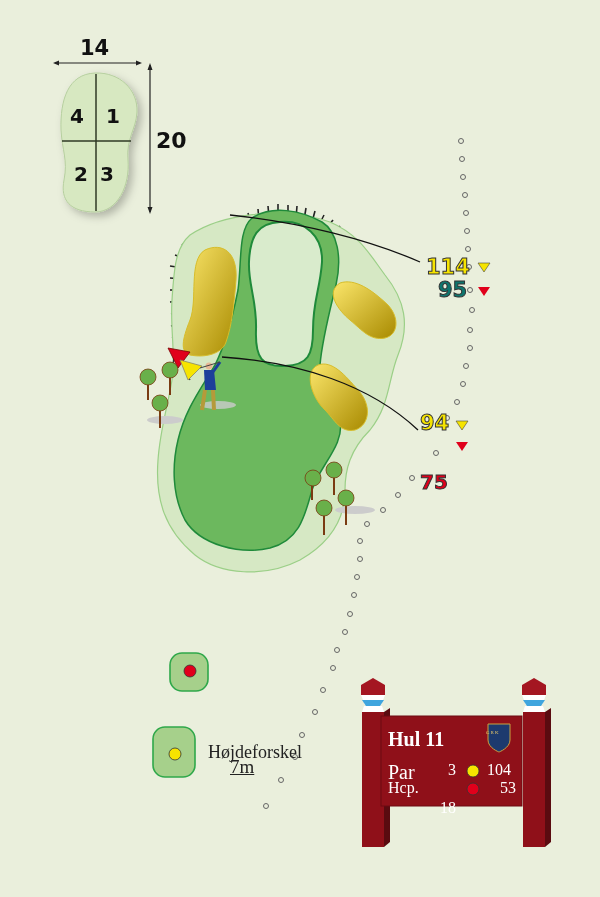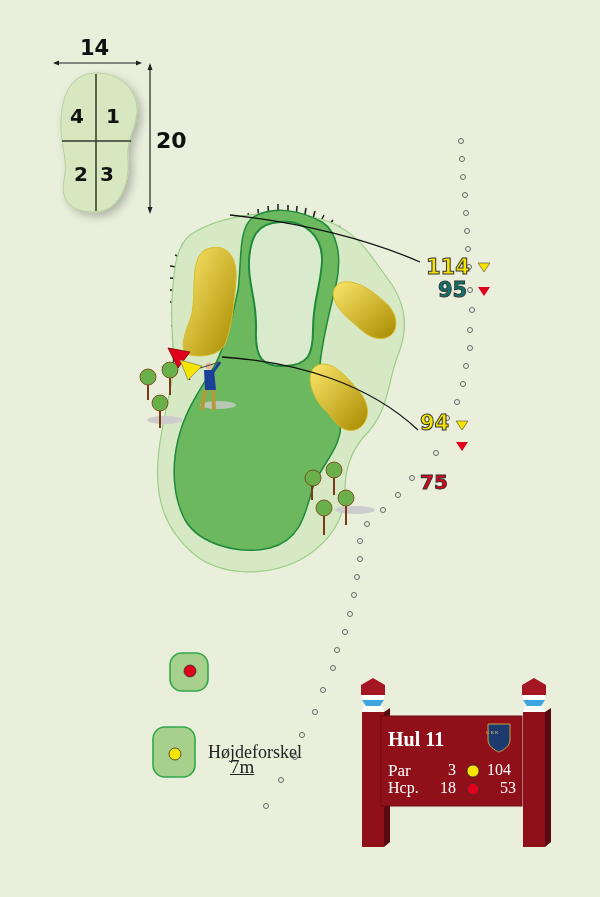--- a/index.html
+++ b/index.html
@@ -205,18 +205,18 @@
 <div class="abs num" style="left:426px;top:255px;font-size:21px;color:#f6e400;text-align:right;-webkit-text-stroke:1px #333;">114</div>
 <div class="abs num" style="left:438px;top:278px;font-size:21px;color:#0f766e;-webkit-text-stroke:1px #333;">95</div>
 <div class="abs num" style="left:420px;top:411px;font-size:21px;color:#f6e400;text-align:right;-webkit-text-stroke:1px #333;">94</div>
 <div class="abs num" style="left:420px;top:434px;font-size:20px;color:#e0001b;margin-top:36px;-webkit-text-stroke:1px #333;">75</div>
 
 <div class="abs serif" style="left:208px;top:742px;font-size:18px;color:#222;text-align:right;">Højdeforskel</div>
 <div class="abs serif" style="left:230px;top:756px;font-size:19px;color:#222;text-decoration:underline;">7m</div>
 
 <div class="sign-text" style="left:388px;top:728px;font-size:20px;font-weight:bold;">Hul 11</div>
 <div class="sign-text" style="left:486px;top:730px;font-size:5px;letter-spacing:1px;color:#e6c76a;">GRK</div>
-<div class="sign-text" style="left:388px;top:761px;font-size:17px;">Par</div>
+<div class="sign-text" style="left:388px;top:761px;font-size:20px;">Par</div>
 <div class="sign-text" style="left:438px;top:761px;font-size:16px;text-align:right;width:18px;">3</div>
 <div class="sign-text" style="left:482px;top:761px;font-size:16px;text-align:center;width:34px;">104</div>
 <div class="sign-text" style="left:388px;top:779px;font-size:16px;">Hcp.</div>
-<div class="sign-text" style="left:434px;top:779px;font-size:16px;text-align:right;width:22px;">18</div>
+<div class="sign-text" style="left:434px;top:799px;font-size:16px;text-align:right;width:22px;">18</div>
 <div class="sign-text" style="left:482px;top:779px;font-size:16px;text-align:right;width:34px;">53</div>
 
 </body></html>

